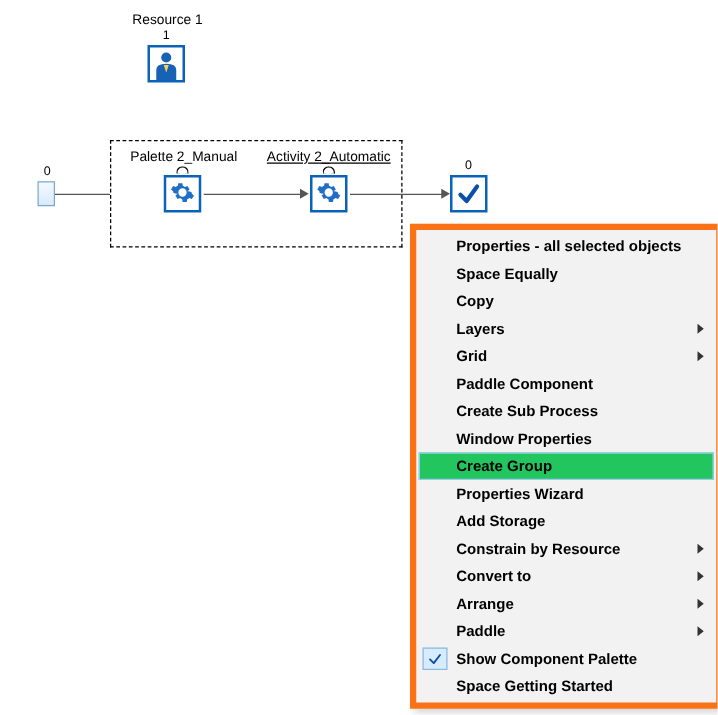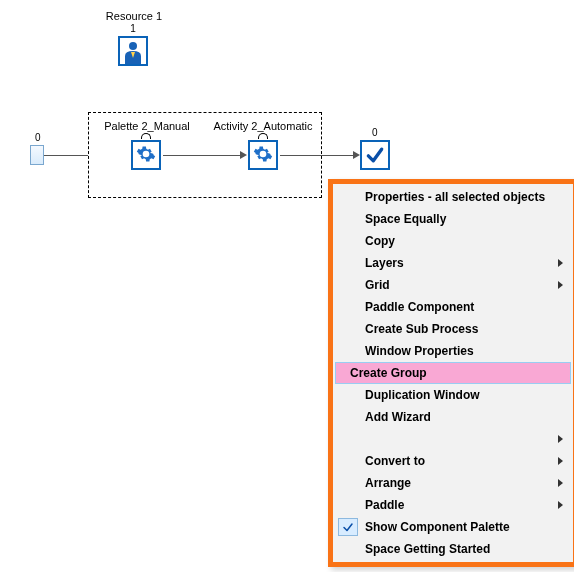--- a/index.html
+++ b/index.html
@@ -99,24 +99,24 @@
     height: 22px;
     display: flex;
     align-items: center;
     padding: 0 8px 0 30px;
     position: relative;
     font-size: 12px;
     color: #000;
     cursor: default;
   }
   .menu-item.highlight {
-    background: #f9a8d4;
+    background: #22c55e;
     border: 1px solid #99cdf2;
     height: 22px;
-    padding-left: 14px;
+    padding-left: 29px;
     text-align: center;
   }
   .menu-item .sub-arrow {
     position: absolute;
     right: 8px;
     width: 0; height: 0;
     border-top: 4px solid transparent;
     border-bottom: 4px solid transparent;
     border-left: 5px solid #333;
   }
@@ -171,21 +171,21 @@
     <span class="gear">
       <svg viewBox="0 0 24 24">
           <path fill="#1f6fc8" d="M12 8a4 4 0 1 0 0 8 4 4 0 0 0 0-8zm9 4a7 7 0 0 1-.1 1.2l2.1 1.6-2 3.4-2.5-1a7 7 0 0 1-2 1.2l-.4 2.6h-4l-.4-2.6a7 7 0 0 1-2-1.2l-2.5 1-2-3.4 2.1-1.6A7 7 0 0 1 3 12a7 7 0 0 1 .1-1.2L1 9.2l2-3.4 2.5 1a7 7 0 0 1 2-1.2L7.9 3h4l.4 2.6a7 7 0 0 1 2 1.2l2.5-1 2 3.4-2.1 1.6A7 7 0 0 1 21 12z"></path>
         </svg>
     </span>
   </div>
 
   <div class="hline" style="left:163px; top:155px; width:78px;"></div>
   <div class="arrowhead" style="left:240px; top:151px;"></div>
 
-  <div class="label" style="left:207px; top:120px; width:112px;">Activity 2_Automatic</div>
+  <div class="label" style="left:207px; top:120px; width:112px;text-decoration:underline;">Activity 2_Automatic</div>
   <div class="queue-arc" style="left:258px; top:133px;"></div>
   <div class="activity-box" style="left:248px; top:140px;">
     <span class="gear">
       <svg viewBox="0 0 24 24">
           <path fill="#1f6fc8" d="M12 8a4 4 0 1 0 0 8 4 4 0 0 0 0-8zm9 4a7 7 0 0 1-.1 1.2l2.1 1.6-2 3.4-2.5-1a7 7 0 0 1-2 1.2l-.4 2.6h-4l-.4-2.6a7 7 0 0 1-2-1.2l-2.5 1-2-3.4 2.1-1.6A7 7 0 0 1 3 12a7 7 0 0 1 .1-1.2L1 9.2l2-3.4 2.5 1a7 7 0 0 1 2-1.2L7.9 3h4l.4 2.6a7 7 0 0 1 2 1.2l2.5-1 2 3.4-2.1 1.6A7 7 0 0 1 21 12z"></path>
         </svg>
     </span>
   </div>
 
   <div class="hline" style="left:280px; top:155px; width:74px;"></div>
@@ -222,26 +222,27 @@
       <div class="menu-item">
         <span>Create Sub Process</span>
       </div>
       <div class="menu-item">
         <span>Window Properties</span>
       </div>
       <div class="menu-item highlight">
         <span>Create Group</span>
       </div>
       <div class="menu-item">
-        <span>Duplication Window</span>
-      </div>
-      <div class="menu-item">
-        <span>Add Wizard</span>
-      </div>
-      <div class="menu-item">
+        <span>Properties Wizard</span>
+      </div>
+      <div class="menu-item">
+        <span>Add Storage</span>
+      </div>
+      <div class="menu-item">
+        <span>Constrain by Resource</span>
         <span class="sub-arrow"></span>
       </div>
       <div class="menu-item">
         <span>Convert to</span>
         <span class="sub-arrow"></span>
       </div>
       <div class="menu-item">
         <span>Arrange</span>
         <span class="sub-arrow"></span>
       </div>

